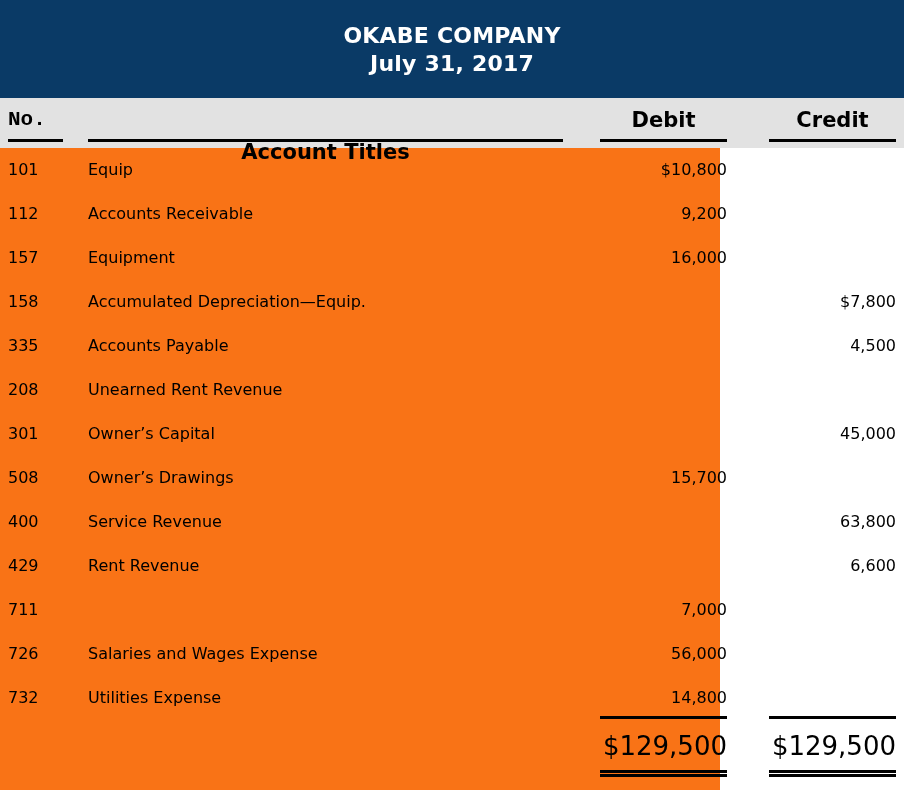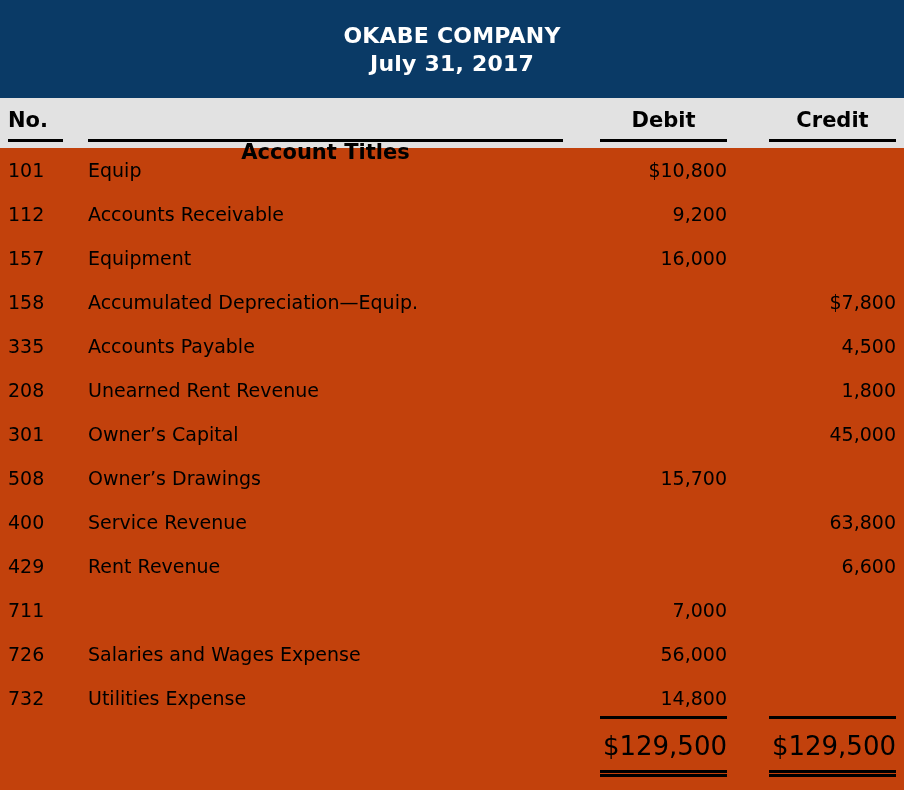--- a/index.html
+++ b/index.html
@@ -10,23 +10,23 @@
   body {
     width: 904px;
     height: 790px;
     font-family: "DejaVu Sans", sans-serif;
     color: #000000;
     overflow: hidden;
   }
 
   .sheet {
     position: relative;
-    width: 904px;
+    width: 720px;
     height: 790px;
-    background: #c2410c;
+    background: #f97316;
   }
 
   
   .title-banner {
     position: absolute;
     left: 0;
     top: 0;
     width: 904px;
     height: 98px;
     background: #0a3a66;
@@ -57,21 +57,21 @@
     background: #e2e2e2;
   }
   .head-label {
     position: absolute;
     font-weight: bold;
     font-size: 21px;
     line-height: 24px;
     color: #000000;
     white-space: nowrap;
   }
-  .head-no     { left: 8px;  top: 10px; }
+  .head-no     { left: 8px;  top: 10px; font-family: Liberation Mono, monospace; }
   .head-titles { left: 88px; top: 10px; width: 475px; text-align: center; margin-top: 32px; }
   .head-debit  { left: 600px; top: 10px; width: 127px; text-align: center; }
   .head-credit { left: 769px; top: 10px; width: 127px; text-align: center; }
 
   .head-rule {
     position: absolute;
     height: 3px;
     background: #000000;
     top: 41px;
   }
@@ -86,21 +86,21 @@
     left: 0;
     top: 148px;
     width: 904px;
   }
   .row {
     position: relative;
     height: 44px;
   }
   .cell {
     position: absolute;
-    font-size: 19px;
+    font-size: 16px;
     line-height: 44px;
     color: #000000;
     white-space: nowrap;
   }
   .c-no     { left: 8px;  width: 62px; text-align: left; }
   .c-title  { left: 88px; width: 480px; text-align: left; }
   .c-debit  { left: 560px; width: 167px; text-align: right; }
   .c-credit { left: 729px; width: 167px; text-align: right; }
 
   
@@ -189,21 +189,20 @@
       <div class="row">
         <div class="cell c-no">335</div>
         <div class="cell c-title">Accounts Payable</div>
         <div class="cell c-debit"></div>
         <div class="cell c-credit">4,500</div>
       </div>
       <div class="row">
         <div class="cell c-no">208</div>
         <div class="cell c-title">Unearned Rent Revenue</div>
         <div class="cell c-debit"></div>
-        <div class="cell c-credit">1,800</div>
       </div>
       <div class="row">
         <div class="cell c-no">301</div>
         <div class="cell c-title">Owner’s Capital</div>
         <div class="cell c-debit"></div>
         <div class="cell c-credit">45,000</div>
       </div>
       <div class="row">
         <div class="cell c-no">508</div>
         <div class="cell c-title">Owner’s Drawings</div>

